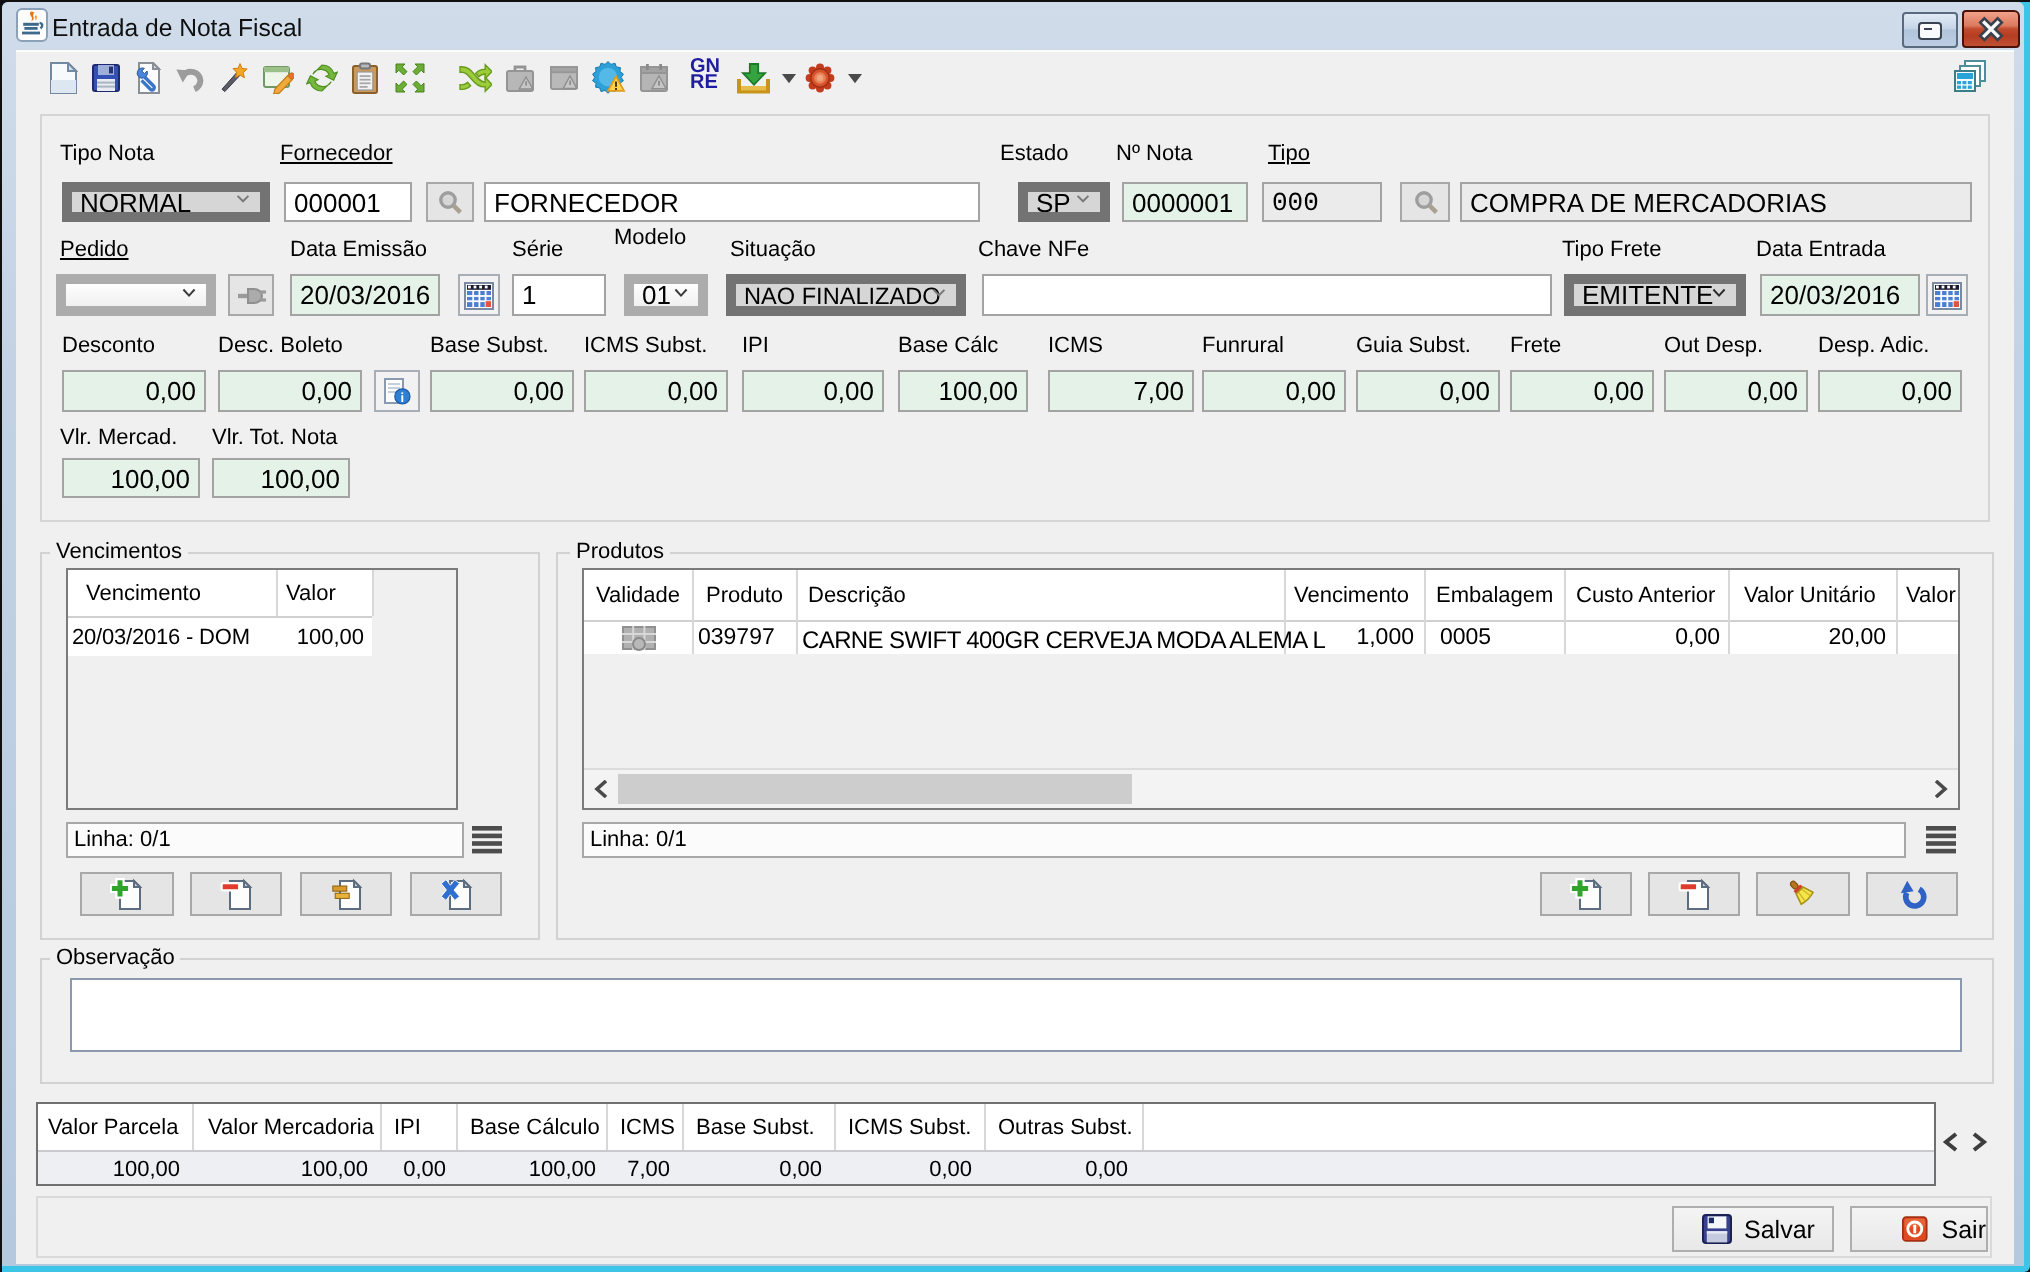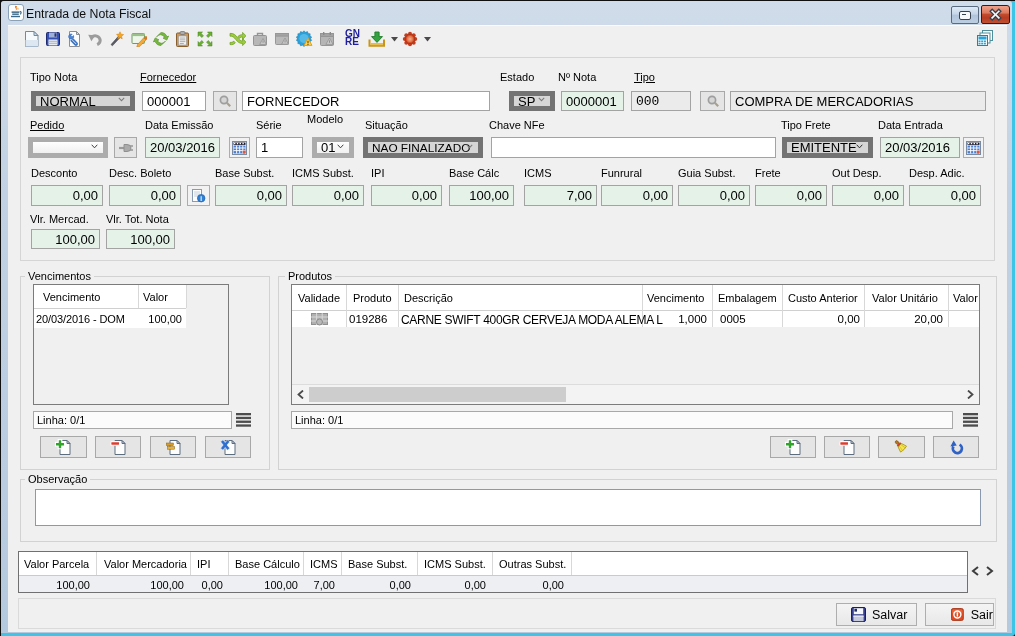--- a/index.html
+++ b/index.html
@@ -410,21 +410,21 @@
   <svg class="abs" style="left:19px;top:28px" width="17" height="13" viewBox="0 0 17 13">
     <rect x="0.5" y="0.5" width="16" height="11" fill="#b0b0b0" stroke="#909090"></rect>
     <g stroke="#d8d8d8" stroke-width="1">
         <line x1="0" y1="4" x2="17" y2="4"></line>
         <line x1="0" y1="8" x2="17" y2="8"></line>
         <line x1="5.6" y1="0" x2="5.6" y2="12"></line>
         <line x1="11.2" y1="0" x2="11.2" y2="12"></line>
       </g>
     <circle cx="8.5" cy="9" r="3" fill="#b8b8b8" stroke="#8a8a8a"></circle>
   </svg>
-  <div class="gtxt" style="left:57px;top:28px;font-size:11.5px;">019286</div>
+  <div class="gtxt" style="left:57px;top:28px;font-size:11.5px;">039797</div>
   <div class="gtxt" style="left:109px;top:28px;font-size:12px;letter-spacing:-0.3px;">CARNE SWIFT 400GR CERVEJA MODA ALEMA L</div>
   <div class="gtxt" style="left:300px;top:28px;width:115px;text-align:right;font-size:11.5px;">1,000</div>
   <div class="gtxt" style="left:428px;top:28px;font-size:11.5px;">0005</div>
   <div class="gtxt" style="left:500px;top:28px;width:68px;text-align:right;font-size:11.5px;">0,00</div>
   <div class="gtxt" style="left:580px;top:28px;width:71px;text-align:right;font-size:11.5px;">20,00</div>
   <div class="abs" style="left:0;top:99px;width:687px;height:20px;background:#f3f3f3;border-top:1px solid #dcdcdc;">
     <svg class="abs" style="left:5px;top:5px" width="7" height="9" viewBox="0 0 7 9">
         <path d="M6 0.5 L1.5 4.5 L6 8.5" stroke="#4a4a4a" stroke-width="1.8" fill="none"></path>
       </svg>
     <svg class="abs" style="right:5px;top:5px" width="7" height="9" viewBox="0 0 7 9">

